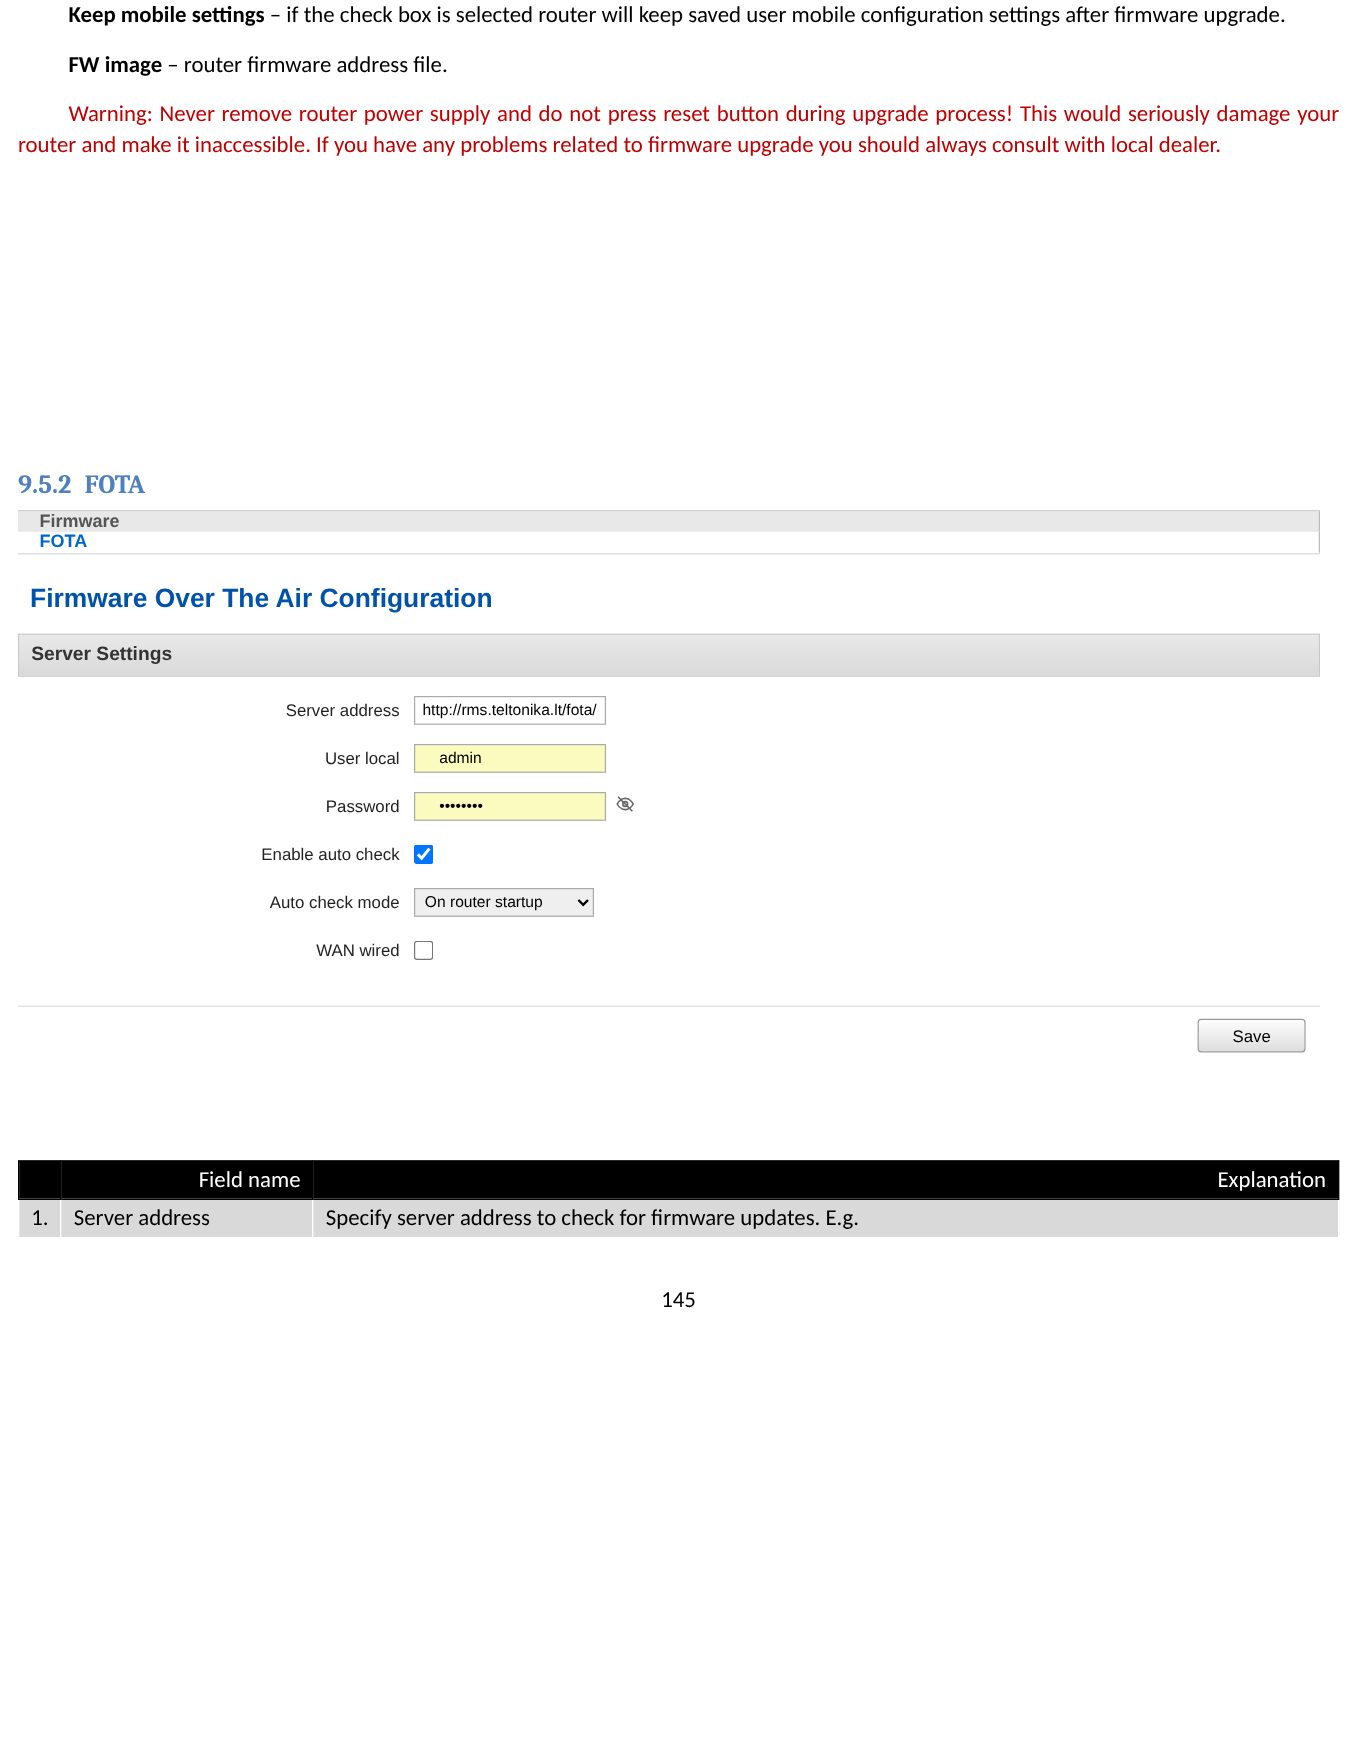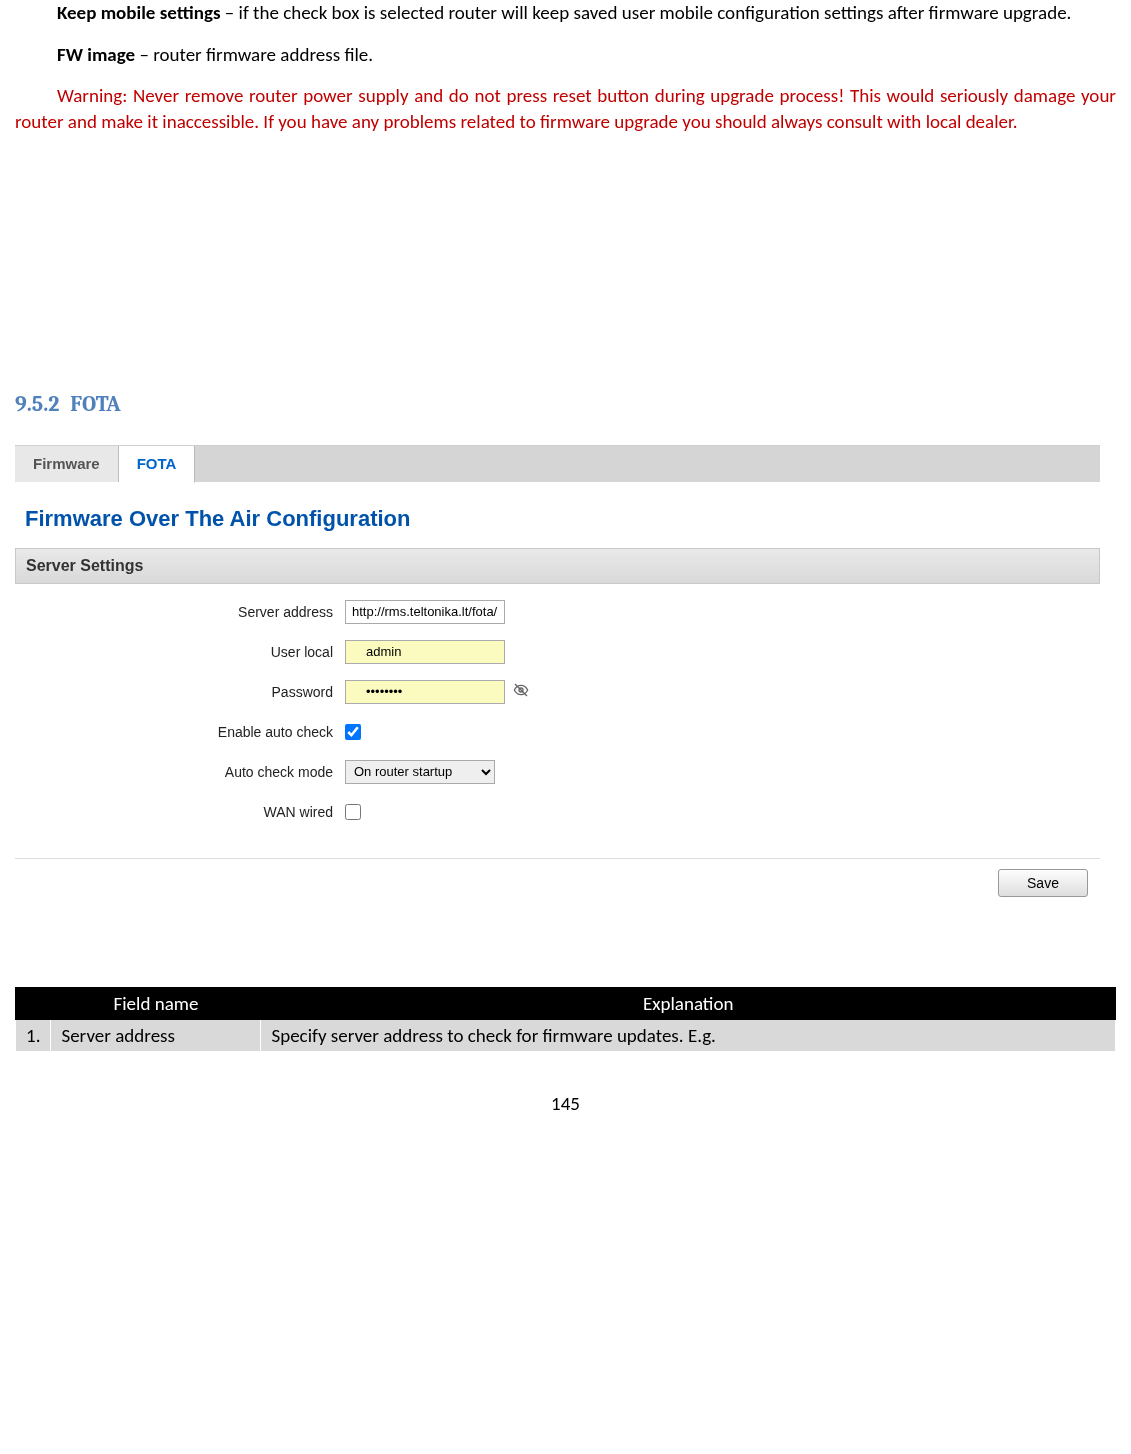--- a/index.html
+++ b/index.html
@@ -14,37 +14,38 @@
     .para { margin-bottom: 16px; text-align: justify; line-height: 1.35; }
     .para-indent { text-indent: 42px; }
     .bold { font-weight: bold; }
     .warning { color: #c00000; }
     .spacer-large { height: 240px; }
     .section-heading {
       color: #4f81bd;
       font-family: "Cambria", "Times New Roman", serif;
       font-size: 22px;
       font-weight: bold;
-      margin-bottom: 28px;
+      margin-bottom: 8px;
     }
     .section-heading .num { margin-right: 6px; }
 
     
     .screenshot {
       width: 1085px;
       border-top: 1px solid #d0d0d0;
       font-family: Arial, sans-serif;
       font-size: 14px;
       margin-bottom: 80px;
     }
     .tabs-row {
       display: flex;
       background: #d5d5d5;
       height: 36px;
       align-items: stretch;
+      flex-direction: column;
     }
     .tab {
       padding: 0 18px;
       display: flex;
       align-items: center;
       font-size: 15px;
       cursor: pointer;
       border-right: 1px solid #bbb;
     }
     .tab-inactive {
@@ -137,21 +138,21 @@
 
     
     .desc-table {
       width: 100%;
       border-collapse: collapse;
       font-size: 19px;
     }
     .desc-table th {
       background: #000;
       color: #fff;
-      text-align: center;
+      text-align: right;
       padding: 4px 10px;
       font-weight: normal;
       border: 1px solid #000;
     }
     .desc-table th.num-col { width: 34px; text-align: center; }
     .desc-table th.field-col { width: 210px; }
     .desc-table td {
       background: #d9d9d9;
       padding: 4px 10px;
       border: 1px solid #fff;

